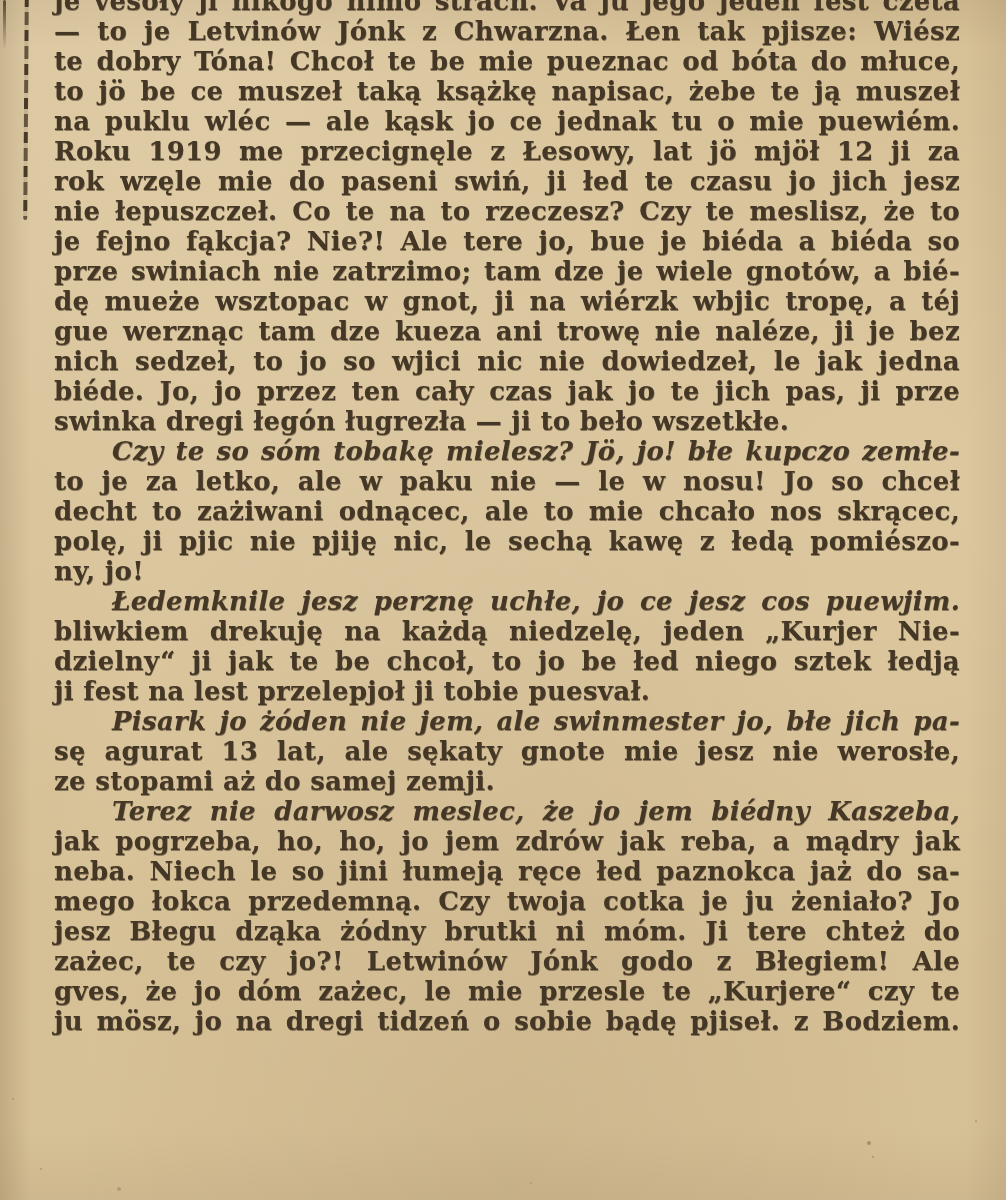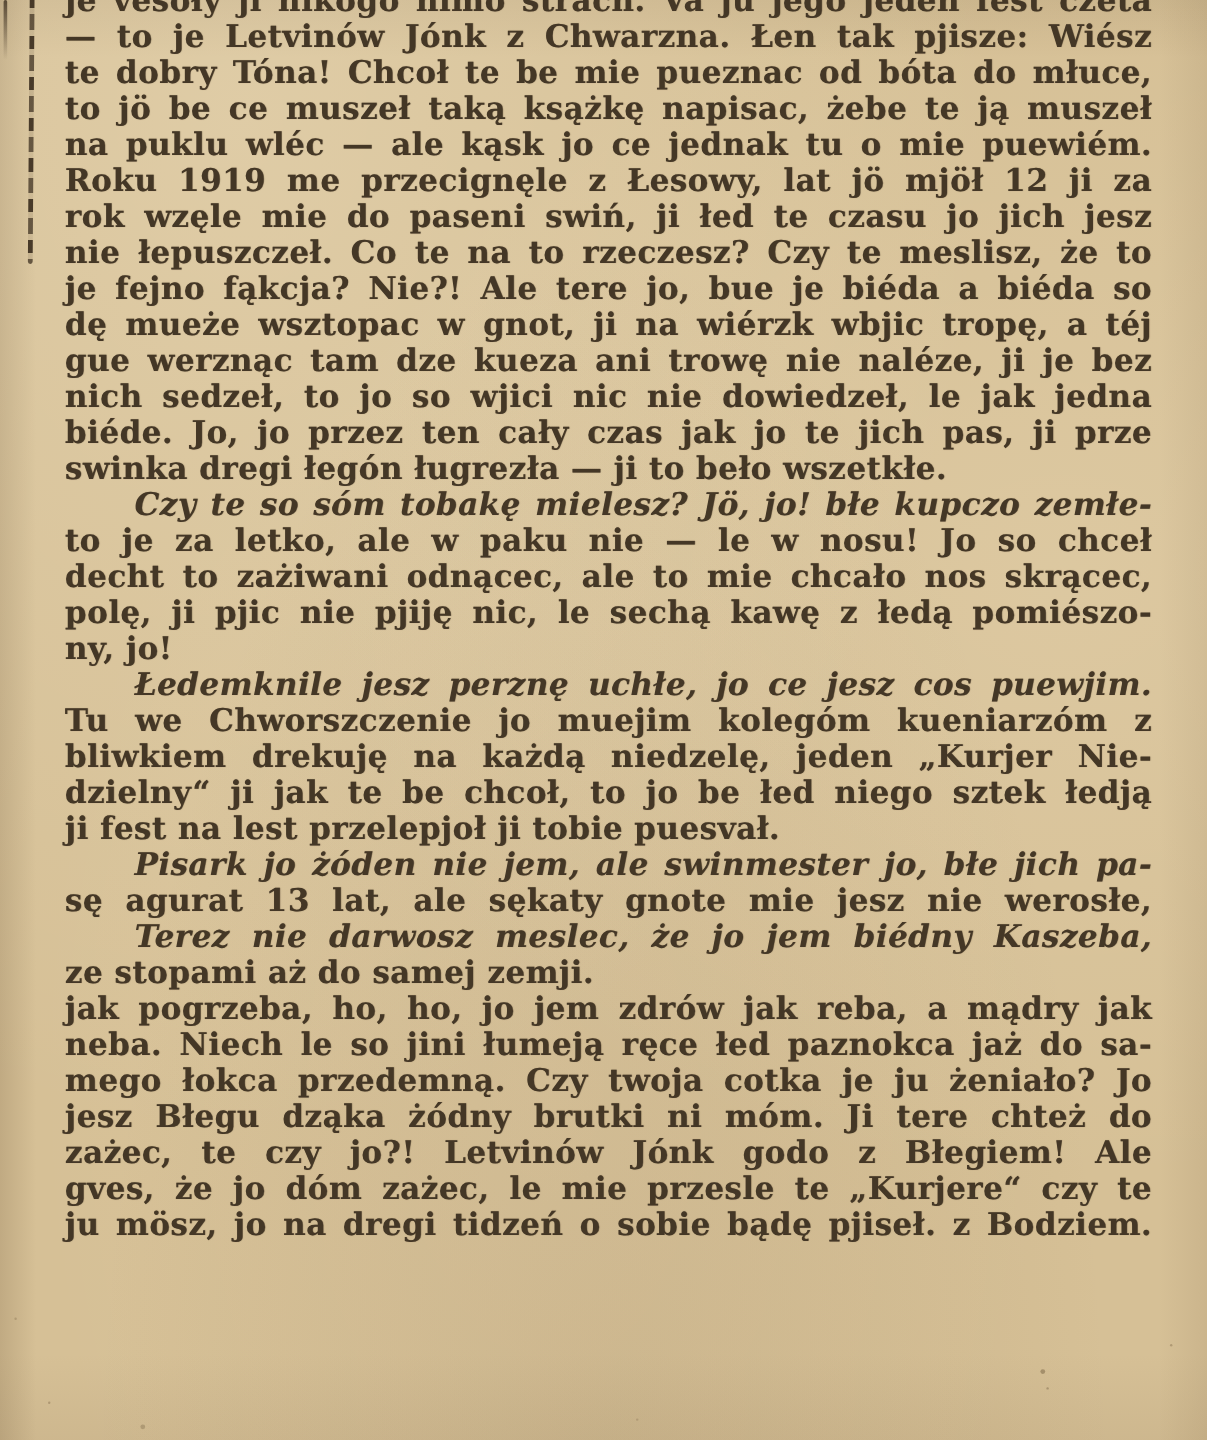--- a/index.html
+++ b/index.html
@@ -108,40 +108,40 @@
   <div class="text-block" id="text-block">
       <div class="line">je vesoły ji nikogo nimo strach. Va ju jego jeden fest czeta</div>
       <div class="line">— to je Letvinów Jónk z Chwarzna. Łen tak pjisze: Wiész</div>
       <div class="line">te dobry Tóna! Chcoł te be mie pueznac od bóta do młuce,</div>
       <div class="line">to jö be ce muszeł taką ksążkę napisac, żebe te ją muszeł</div>
       <div class="line">na puklu wléc — ale kąsk jo ce jednak tu o mie puewiém.</div>
       <div class="line">Roku 1919 me przecignęle z Łesowy, lat jö mjöł 12 ji za</div>
       <div class="line">rok wzęle mie do paseni swiń, ji łed te czasu jo jich jesz</div>
       <div class="line">nie łepuszczeł. Co te na to rzeczesz? Czy te meslisz, że to</div>
       <div class="line">je fejno fąkcja? Nie?! Ale tere jo, bue je biéda a biéda so</div>
+      <div class="line">prze swiniach nie zatrzimo; tam dze je wiele gnotów, a bié-</div>
       <div class="line">dę mueże wsztopac w gnot, ji na wiérzk wbjic tropę, a téj</div>
       <div class="line">gue werznąc tam dze kueza ani trowę nie naléze, ji je bez</div>
       <div class="line">nich sedzeł, to jo so wjici nic nie dowiedzeł, le jak jedna</div>
       <div class="line">biéde. Jo, jo przez ten cały czas jak jo te jich pas, ji prze</div>
       <div class="line no-just">swinka dregi łegón ługrezła — ji to beło wszetkłe.</div>
       <div class="line indent">Czy te so sóm tobakę mielesz? Jö, jo! błe kupczo zemłe-</div>
       <div class="line">to je za letko, ale w paku nie — le w nosu! Jo so chceł</div>
       <div class="line">decht to zażiwani odnącec, ale to mie chcało nos skrącec,</div>
       <div class="line">polę, ji pjic nie pjiję nic, le sechą kawę z łedą pomiészo-</div>
       <div class="line no-just">ny, jo!</div>
       <div class="line indent">Łedemknile jesz perznę uchłe, jo ce jesz cos puewjim.</div>
-      <div class="line">Tu we Chworszczenie jo muejim kolegóm kueniarzóm z</div>
       <div class="line">bliwkiem drekuję na każdą niedzelę, jeden „Kurjer Nie-</div>
       <div class="line">dzielny“ ji jak te be chcoł, to jo be łed niego sztek łedją</div>
       <div class="line no-just">ji fest na lest przelepjoł ji tobie puesvał.</div>
       <div class="line indent">Pisark jo żóden nie jem, ale swinmester jo, błe jich pa-</div>
       <div class="line">sę agurat 13 lat, ale sękaty gnote mie jesz nie werosłe,</div>
+      <div class="line no-just">ze stopami aż do samej zemji.</div>
       <div class="line indent">Terez nie darwosz meslec, że jo jem biédny Kaszeba,</div>
-      <div class="line no-just">ze stopami aż do samej zemji.</div>
       <div class="line">jak pogrzeba, ho, ho, jo jem zdrów jak reba, a mądry jak</div>
       <div class="line">neba. Niech le so jini łumeją ręce łed paznokca jaż do sa-</div>
       <div class="line">mego łokca przedemną. Czy twoja cotka je ju żeniało? Jo</div>
       <div class="line">jesz Błegu dząka żódny brutki ni móm. Ji tere chteż do</div>
-      <div class="line">zażec, te czy jo?! Letvinów Jónk godo z Błegiem! Ale</div>
+      <div class="line">zażec, te czy jo?! Letwinów Jónk godo z Błegiem! Ale</div>
       <div class="line">gves, że jo dóm zażec, le mie przesle te „Kurjere“ czy te</div>
       <div class="line">ju mösz, jo na dregi tidzeń o sobie bądę pjiseł. z Bodziem.</div>
     </div>
 </div>
 
 </body></html>

